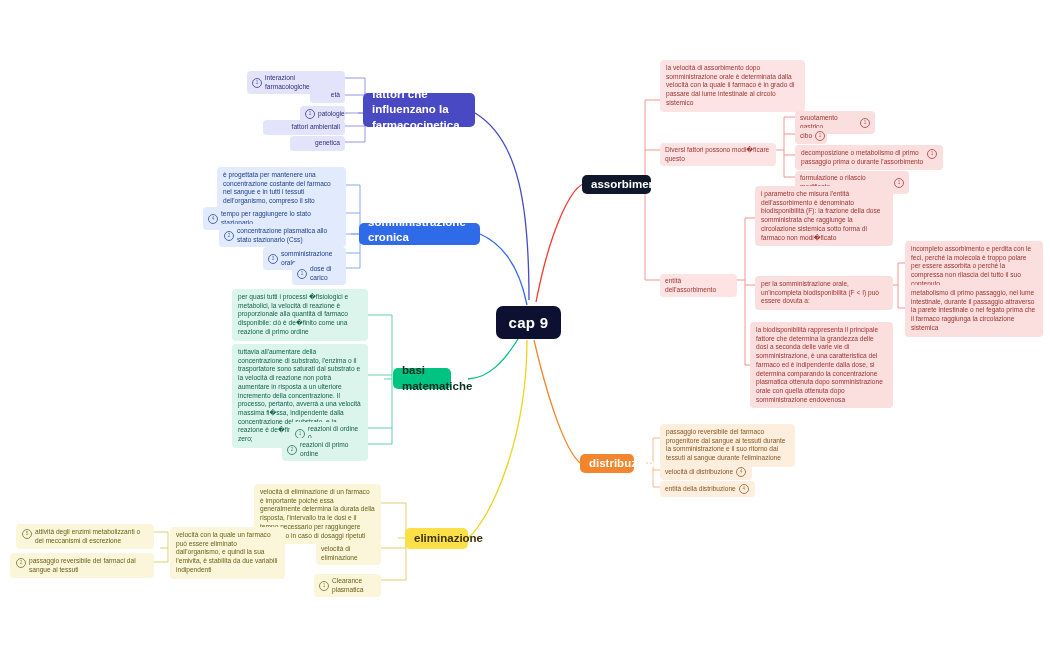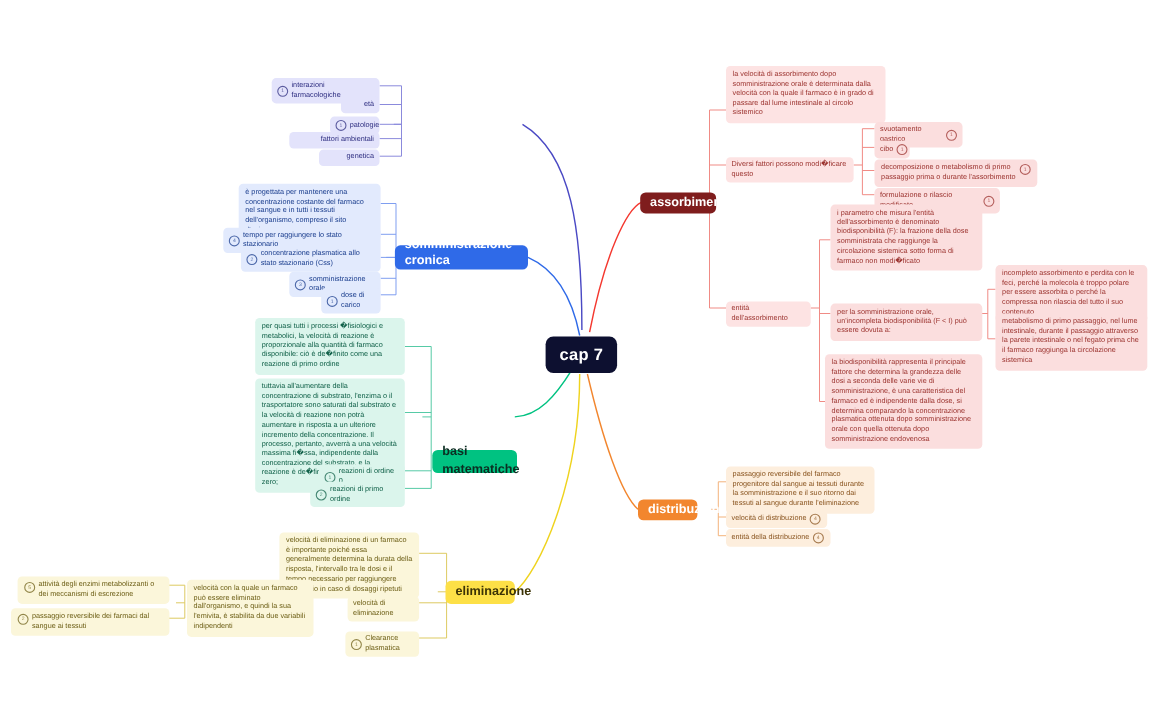--- a/index.html
+++ b/index.html
@@ -15,21 +15,21 @@
            border-radius:7px;display:flex;align-items:center;justify-content:center;
            letter-spacing:.3px;}
   
   .branch{color:#ffffff;font-weight:bold;font-size:11.5px;border-radius:5px;
           display:flex;align-items:center;padding:0 9px;}
   .b-indigo{background:#4a49c4;}
   .b-blue{background:#2f6ae8;}
   .b-green{background:#00c281;color:#0b2e22;}
   .b-yellow{background:#fde047;color:#3b3205;}
   .b-orange{background:#f2862e;color:#ffffff;}
-  .b-red{background:#7f1d1d;color:#ffffff;}
+  .b-red{background:#0f172a;color:#ffffff;}
 
   
   .leaf{font-size:6.6px;padding:3px 5px;display:flex;align-items:center;
         border-radius:4px;}
   .leaf.multi{display:block;padding:4px 6px;}
   .l-indigo{background:#e3e3fb;color:#2e2e80;}
   .l-blue{background:#e2eafd;color:#1b3e8e;}
   .l-green{background:#dbf5ec;color:#12624a;}
   .l-yellow{background:#fbf6da;color:#6e6018;}
   .l-red{background:#fde3e3;color:#9c3430;}
@@ -92,23 +92,26 @@
 
       <path d="M890 285 L 898 285 M898 263 L898 308" stroke="#f08a84"></path>
       <path d="M898 263 L905 263 M898 308 L905 308" stroke="#f08a84"></path>
 
       <path d="M646 463 L 653 463 M653 438 L653 487" stroke="#f3b279"></path>
       <path d="M653 438 L660 438 M653 470 L660 470 M653 487 L660 487" stroke="#f3b279"></path>
     </g>
   </svg>
 
   <div class="node central" style="left:496px;top:306px;width:65px;height:33px;">
-    <span>cap 7</span>
-  </div>
-
+    <span>cap 9</span>
+  </div>
+
+  <div class="node branch b-indigo" style="left:363px;top:93px;width:112px;height:34px;">
+    <span>fattori che influenzano la farmacocinetica</span>
+  </div>
   <div class="node leaf l-indigo row" style="left:247px;top:71px;width:98px;">
     <span class="badge">1</span>
     <span>interazioni farmacologiche</span>
   </div>
   <div class="node leaf l-indigo" style="left:310px;top:88px;width:35px;justify-content:flex-end;">
     <span>età</span>
   </div>
   <div class="node leaf l-indigo row" style="left:300px;top:106px;width:45px;">
     <span class="badge">1</span>
     <span>patologie</span>
@@ -136,21 +139,21 @@
   </div>
   <div class="node leaf l-blue row" style="left:263px;top:247px;width:83px;">
     <span class="badge">3</span>
     <span>somministrazione orale</span>
   </div>
   <div class="node leaf l-blue row" style="left:292px;top:262px;width:54px;">
     <span class="badge">1</span>
     <span>dose di carico</span>
   </div>
 
-  <div class="node branch b-green" style="left:393px;top:368px;width:77px;height:21px;margin-top:41px;">
+  <div class="node branch b-green" style="left:393px;top:368px;width:58px;height:21px;">
     <span>basi matematiche</span>
   </div>
   <div class="node leaf l-green multi" style="left:232px;top:289px;width:136px;">
     <span>per quasi tutti i processi �fisiologici e metabolici, la velocità di reazione è proporzionale alla quantità di farmaco disponibile: ciò è de�finito come una reazione di primo ordine</span>
   </div>
   <div class="node leaf l-green multi" style="left:232px;top:344px;width:136px;">
     <span>tuttavia all'aumentare della concentrazione di substrato, l'enzima o il trasportatore sono saturati dal substrato e la velocità di reazione non potrà aumentare in risposta a un ulteriore incremento della concentrazione. Il processo, pertanto, avverrà a una velocità massima fi�ssa, indipendente dalla concentrazione del substrato, e la reazione è de�finita reazione di ordine zero;</span>
   </div>
   <div class="node leaf l-green row" style="left:290px;top:422px;width:78px;">
     <span class="badge">1</span>

